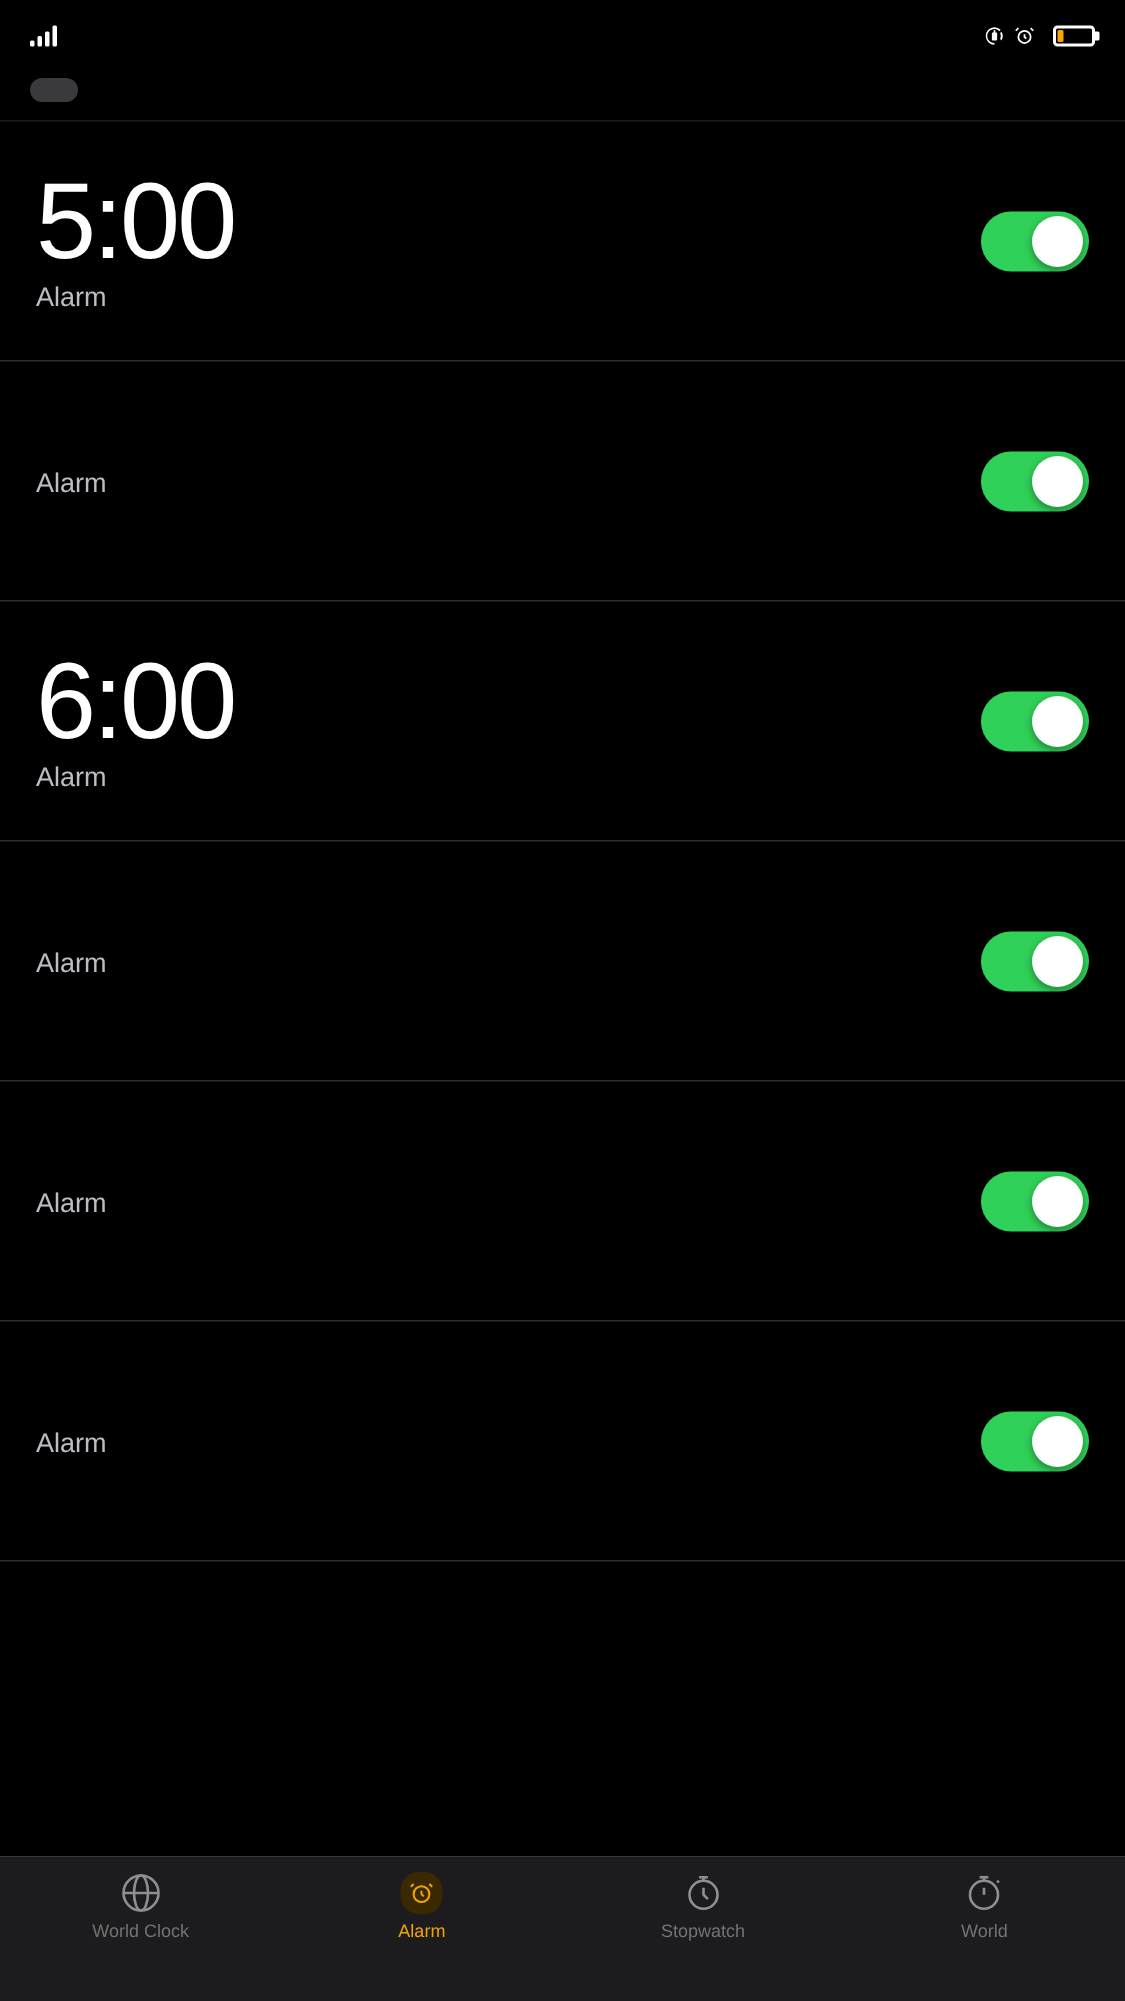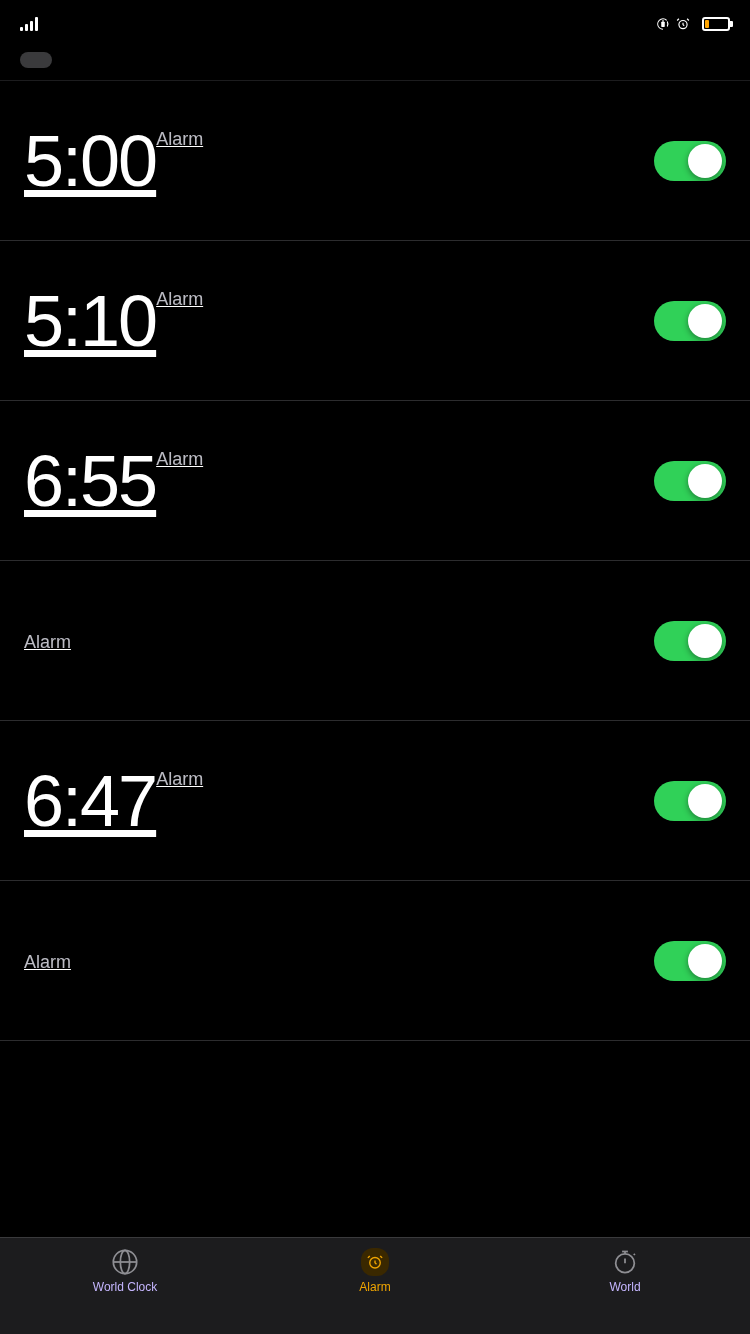--- a/index.html
+++ b/index.html
@@ -117,23 +117,22 @@
     .alarm-item {
       display: flex;
       justify-content: space-between;
       align-items: center;
       padding: 20px 24px;
       border-bottom: 1px solid #2c2c2e;
       min-height: 160px;
     }
     .alarm-info {
       display: flex;
-      flex-direction: row;
+      flex-direction: column;
       justify-content: flex-start;
-      text-decoration: underline;
     }
     .alarm-time {
       font-size: 72px;
       font-weight: 200;
       line-height: 1;
       letter-spacing: -2px;
     }
     .alarm-label {
       font-size: 18px;
       color: #ebebf5cc;
@@ -191,21 +190,21 @@
     }
     .tab-icon {
       width: 28px;
       height: 28px;
       display: flex;
       align-items: center;
       justify-content: center;
     }
     .tab-label {
       font-size: 12px;
-      color: #c4b5fd;
+      color: #737373;
     }
     .tab-item.active .tab-label {
       color: #f0a500;
     }
     .tab-item.active .tab-icon svg {
       stroke: #f0a500;
       fill: none;
     }
 
     .content-area {
@@ -266,56 +265,54 @@
       </div>
       <label class="toggle">
 
         <div class="toggle-track" style="background:#30d158">
           <div class="toggle-thumb" style="left:34px"></div>
         </div>
       </label>
     </div>
     <div class="alarm-item">
       <div class="alarm-info">
-        <span class="alarm-time">5:10</span>
-        <span class="alarm-label">Alarm</span>
-      </div>
-      <label class="toggle">
-
-        <div class="toggle-track" style="background:#30d158">
-          <div class="toggle-thumb" style="left:34px"></div>
-        </div>
-      </label>
-    </div>
-    <div class="alarm-item">
-      <div class="alarm-info">
-        <span class="alarm-time">6:55</span>
-        <span class="alarm-label">Alarm</span>
-      </div>
-      <label class="toggle">
-
-        <div class="toggle-track" style="background:#30d158">
-          <div class="toggle-thumb" style="left:34px"></div>
-        </div>
-      </label>
-    </div>
-    <div class="alarm-item">
-      <div class="alarm-info">
-        <span class="alarm-label">Alarm</span>
-      </div>
-      <label class="toggle">
-
-        <div class="toggle-track" style="background:#30d158">
-          <div class="toggle-thumb" style="left:34px"></div>
-        </div>
-      </label>
-    </div>
-    <div class="alarm-item">
-      <div class="alarm-info">
-        <span class="alarm-time">6:47</span>
+        <span class="alarm-label">Alarm</span>
+      </div>
+      <label class="toggle">
+
+        <div class="toggle-track" style="background:#30d158">
+          <div class="toggle-thumb" style="left:34px"></div>
+        </div>
+      </label>
+    </div>
+    <div class="alarm-item">
+      <div class="alarm-info">
+        <span class="alarm-time">6:00</span>
+        <span class="alarm-label">Alarm</span>
+      </div>
+      <label class="toggle">
+
+        <div class="toggle-track" style="background:#30d158">
+          <div class="toggle-thumb" style="left:34px"></div>
+        </div>
+      </label>
+    </div>
+    <div class="alarm-item">
+      <div class="alarm-info">
+        <span class="alarm-label">Alarm</span>
+      </div>
+      <label class="toggle">
+
+        <div class="toggle-track" style="background:#30d158">
+          <div class="toggle-thumb" style="left:34px"></div>
+        </div>
+      </label>
+    </div>
+    <div class="alarm-item">
+      <div class="alarm-info">
         <span class="alarm-label">Alarm</span>
       </div>
       <label class="toggle">
 
         <div class="toggle-track" style="background:#30d158">
           <div class="toggle-thumb" style="left:34px"></div>
         </div>
       </label>
     </div>
     <div class="alarm-item">
@@ -350,20 +347,31 @@
         <circle cx="12" cy="13" r="7"></circle>
         <path d="M12 10v3l2 2"></path>
         <path d="M5 4L2.5 6.5"></path>
         <path d="M19 4l2.5 2.5"></path>
       </svg>
     </div>
     <span class="tab-label" style="color:#f0a500;">Alarm</span>
   </div>
 
 
+  <div class="tab-item">
+    <div class="tab-icon">
+      <svg width="28" height="28" viewBox="0 0 24 24" fill="none" stroke="#8e8e93" stroke-width="1.5">
+        <circle cx="12" cy="13" r="8"></circle>
+        <path d="M12 9v4l2.5 2.5"></path>
+        <path d="M9.5 3h5"></path>
+        <path d="M12 3v2"></path>
+      </svg>
+    </div>
+    <span class="tab-label">Stopwatch</span>
+  </div>
 
   <div class="tab-item">
     <div class="tab-icon">
       <svg width="28" height="28" viewBox="0 0 24 24" fill="none" stroke="#8e8e93" stroke-width="1.5">
         <circle cx="12" cy="13" r="8"></circle>
         <path d="M12 13V9"></path>
         <path d="M9.5 3h5"></path>
         <path d="M12 3v2"></path>
         <path d="M19.5 6l1-1"></path>
       </svg>

